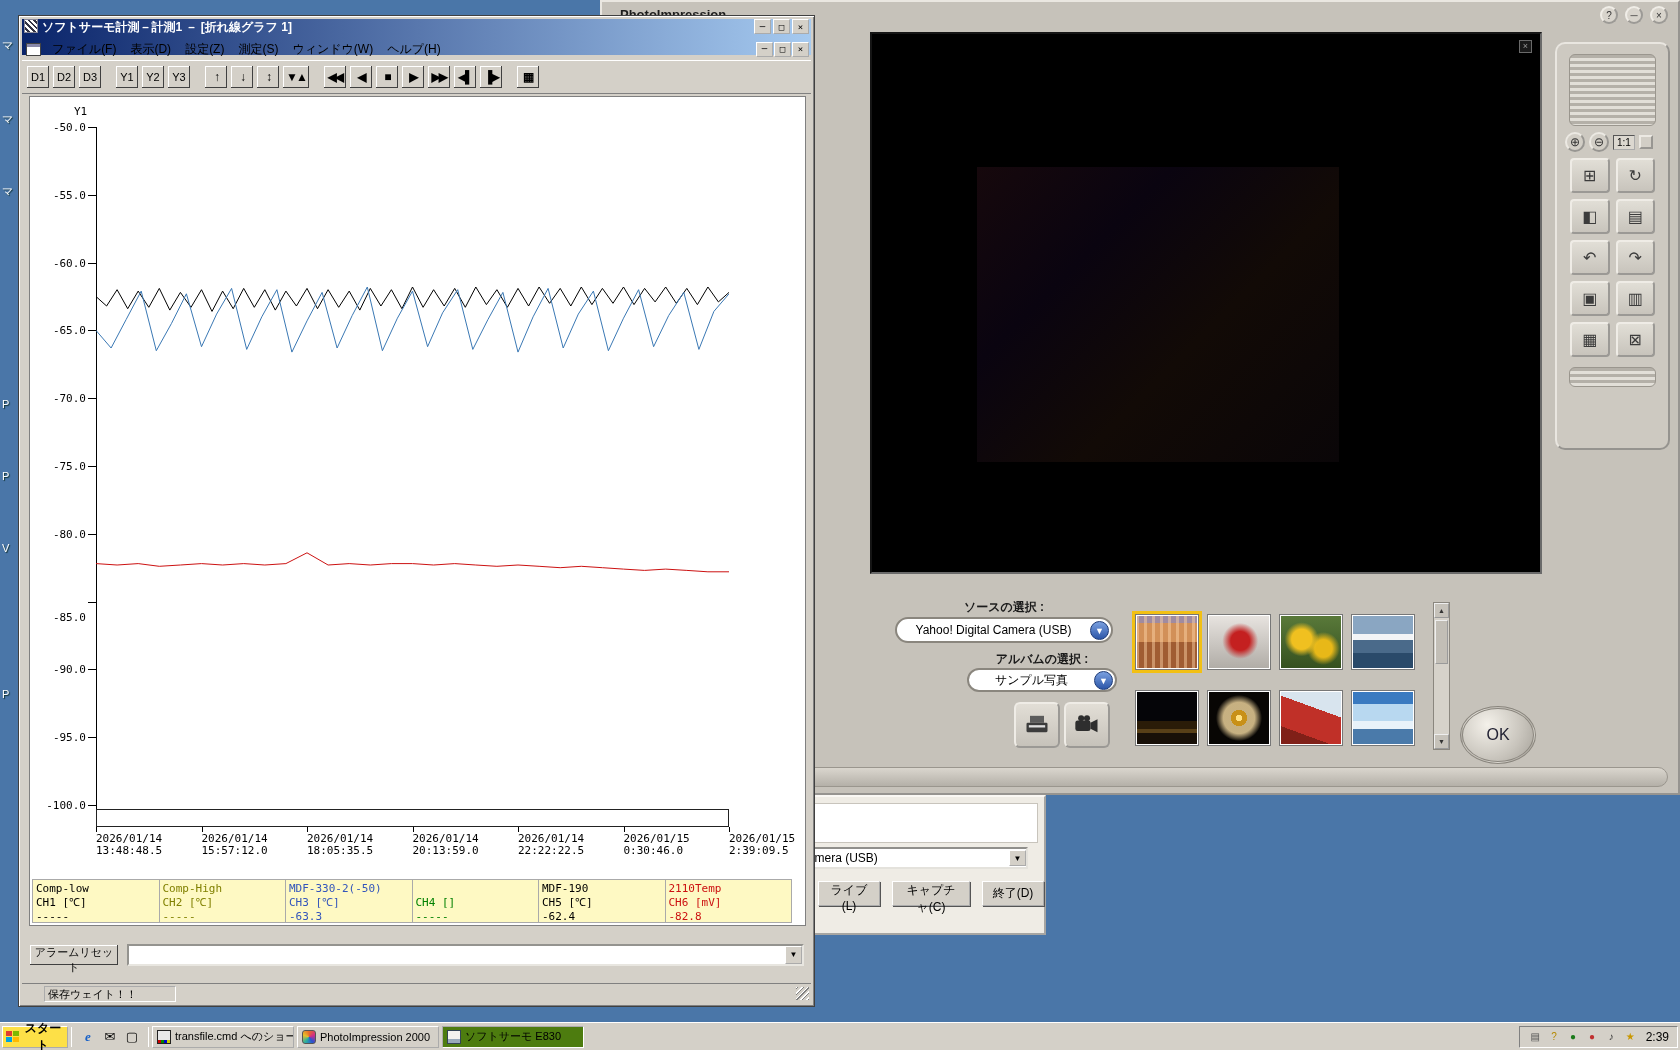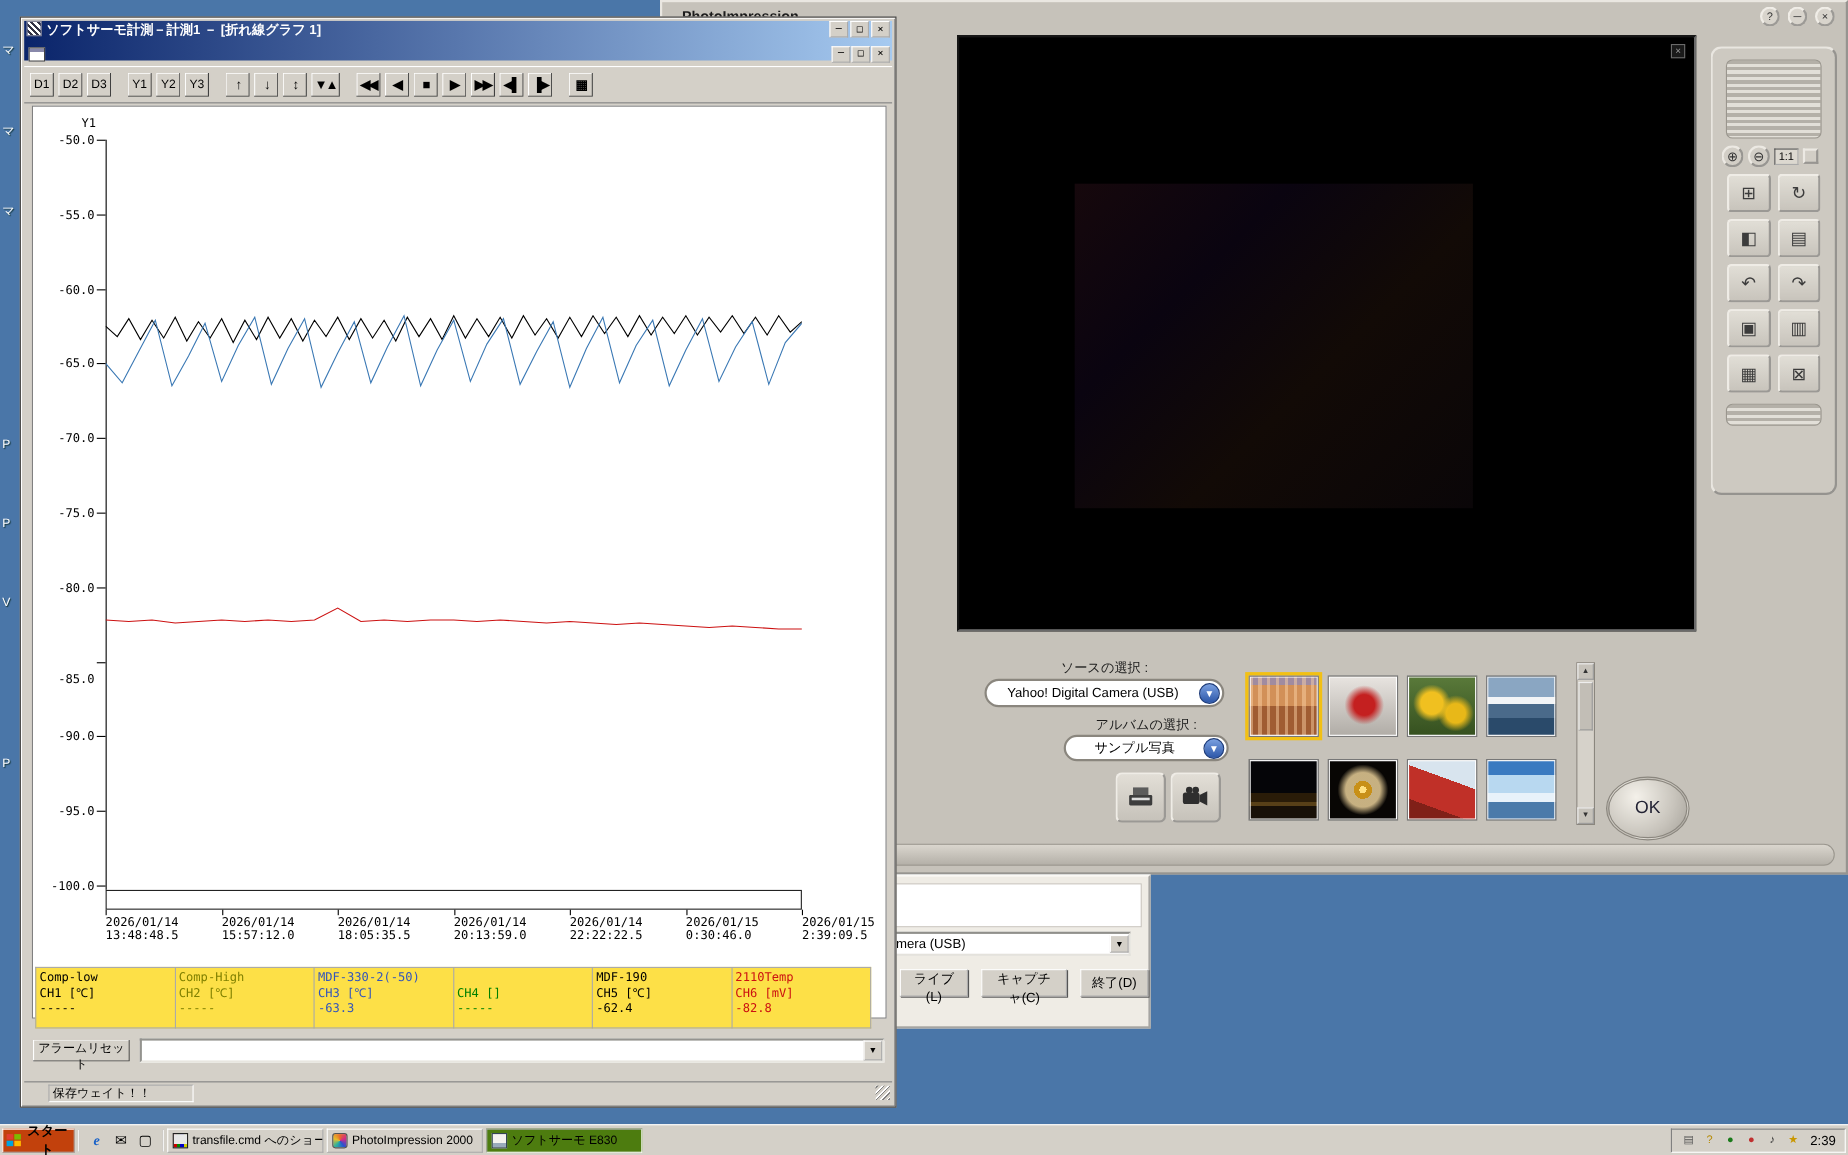--- a/index.html
+++ b/index.html
@@ -30,21 +30,21 @@
     background:repeating-linear-gradient(180deg,#b4b0a8 0 3px,#e2dfd8 3px 6px); }
   .pi-grille.small { height:20px; margin-top:10px; }
   .pi-zoomrow { display:flex; align-items:center; gap:4px; margin:4px 8px; }
   .pi-round-btn { width:20px; height:20px; border-radius:50%; border:2px outset #ece9e3;
     background:#d2cec6; font-size:12px; line-height:14px; color:#333; }
   .pi-ratio { font-size:10px; border:1px inset #aaa; padding:1px 3px; background:#dcd8d0; }
   .pi-mini { width:14px; height:14px; border:2px outset #ece9e3; background:#d2cec6; display:inline-block; }
   .pi-toolgrid { display:grid; grid-template-columns:1fr 1fr; gap:6px; margin:6px 13px; }
   .pi-tool-btn { height:35px; border:2px outset #efece6; border-radius:4px; color:#3c3c3c;
     background:linear-gradient(#e1ded6,#c8c4bc); font-size:16px; }
-  .pi-label { position:absolute; font-size:12px; color:#1a1a1a; text-align:center; }
+  .pi-label { position:absolute; font-size:12px; color:#1a1a1a; text-align:center;font-weight:bold; }
   .pi-label.src   { left:293px; top:597px; width:218px; }
   .pi-label.album { left:365px; top:649px; width:150px; }
   .pi-combo { position:absolute; height:26px; background:#fff; border:2px solid #8a867e;
     border-radius:13px; display:flex; align-items:center; }
   .pi-combo.src   { left:293px; top:615px; width:218px; }
   .pi-combo.album { left:365px; top:666px; width:150px; height:24px; }
   .pi-combo-text { flex:1; text-align:center; font-size:12px; white-space:nowrap; overflow:hidden; }
   .pi-combo-btn { width:19px; height:19px; margin-right:2px; border-radius:50%;
     background:linear-gradient(#7aa0e0,#2c56a8); color:#fff; font-size:9px; line-height:19px;
     text-align:center; border:1px solid #1c3a78; }
@@ -122,43 +122,43 @@
     font-family:"DejaVu Sans Mono",monospace; }
   .ytickmark { position:absolute; left:58px; width:8px; height:1px; background:#000; }
   .yaxis { position:absolute; left:66px; top:30px; width:1px; height:682px; background:#000; }
   #plot-svg { position:absolute; left:66px; top:30px; }
   .tw-scrollstrip { position:absolute; left:66px; top:712px; width:633px; height:18px;
     border:1px solid #222; background:#fff; }
   #tw-xticks { position:absolute; left:0; top:730px; width:777px; height:34px; }
   .xtickmark { position:absolute; top:0; width:1px; height:5px; background:#000; }
   .xtick { position:absolute; top:6px; width:108px; font-size:11px; line-height:12px;
     font-family:"DejaVu Sans Mono",monospace; }
-  #tw-legend { position:absolute; left:2px; top:782px; width:760px; height:56px; display:flex;
-    border-top:1px solid #aaa; border-left:1px solid #aaa; background:#fde047; }
+  #tw-legend { position:absolute; left:2px; top:782px; width:760px; height:44px; display:flex;
+    border-top:1px solid #aaa; border-left:1px solid #aaa; background:#fef9c3; }
   .legend-cell { flex:1; border-right:1px solid #aaa; border-bottom:1px solid #aaa;
     font-size:11px; line-height:14px; font-family:"DejaVu Sans Mono",monospace;
     padding:2px 3px; white-space:pre; overflow:hidden; }
   .tw-alarmrow { position:absolute; left:10px; top:928px; right:10px; height:24px; display:flex; gap:8px; }
   .tw-btn.alarm { width:90px; height:22px; font-size:11px; background:#d4d0c8;
     border:1px solid #d4d0c8; box-shadow:inset -1px -1px 0 #404040, inset 1px 1px 0 #fff; }
   .tw-combo { flex:1; height:22px; background:#fff; border:2px inset #e8e6e0; position:relative; }
   .tw-combo-btn { position:absolute; right:0; top:0; width:17px; height:18px; background:#d4d0c8;
     border:1px outset #fff; font-size:8px; line-height:16px; text-align:center; }
   .tw-statusbar { position:absolute; left:3px; right:3px; bottom:3px; height:20px;
     border-top:1px solid #808080; display:flex; align-items:center; padding:2px; }
   .tw-status-cell { width:132px; height:16px; border:1px inset #fff; font-size:11px;
     padding:0 3px; line-height:14px; white-space:nowrap; overflow:hidden;margin-left:20px; }
   .tw-grip { margin-left:auto; width:13px; height:13px;
     background:repeating-linear-gradient(135deg,#fff 0 1px,#808080 1px 2px,transparent 2px 4px); }
 
   
   #taskbar { position:absolute; left:0; right:0; bottom:0; height:28px; background:#d4d0c8;
     border-top:1px solid #fff; z-index:40; display:flex; align-items:center; padding:0 2px; gap:3px; }
   #start-button { width:66px; height:22px; display:flex; align-items:center; gap:3px;
-    font-weight:bold; font-size:12px; background:#c2410c; border:1px outset #fff; padding:0 3px; }
+    font-weight:bold; font-size:12px; background:#fde047; border:1px outset #fff; padding:0 3px; }
   .start-flag { display:inline-grid; grid-template-columns:6px 6px; grid-auto-rows:5px; gap:1px; }
   .start-flag i { display:block; }
   .f1{background:#e03c31}.f2{background:#7eb900}.f3{background:#00a3e0}.f4{background:#ffb900}
   .tb-sep { width:1px; height:20px; background:#808080; border-right:1px solid #fff; }
   #quick-launch { display:flex; gap:2px; padding:0 3px; }
   .ql-icon { width:20px; height:20px; font-size:13px; text-align:center; line-height:20px; }
   .ql-ie { color:#1a62c8; font-family:"Liberation Serif",serif; font-style:italic; font-weight:bold; }
   #task-buttons { display:flex; gap:3px; }
   .task-btn { width:142px; height:22px; background:#d4d0c8; border:1px outset #fff;
     display:flex; align-items:center; gap:4px; font-size:11px; padding:0 4px;
@@ -291,20 +291,28 @@
       <span class="tw-icon"></span>
       <span class="tw-title">ソフトサーモ計測－計測1 － [折れ線グラフ 1]</span>
       <span class="tw-capbtns" id="tw-capbtns">
           <button class="cap-btn">─</button>
           <button class="cap-btn">□</button>
           <button class="cap-btn">×</button>
         </span>
     </div>
     <div class="tw-menubar">
       <span class="tw-mdi-icon"></span>
+      <span id="tw-menus" style="display:flex;">
+          <span class="tw-menu-item">ファイル(F)</span>
+          <span class="tw-menu-item">表示(D)</span>
+          <span class="tw-menu-item">設定(Z)</span>
+          <span class="tw-menu-item">測定(S)</span>
+          <span class="tw-menu-item">ウィンドウ(W)</span>
+          <span class="tw-menu-item">ヘルプ(H)</span>
+        </span>
       <span class="tw-mdibtns" id="tw-mdibtns">
           <button class="cap-btn">─</button>
           <button class="cap-btn">□</button>
           <button class="cap-btn">×</button>
         </span>
     </div>
     <div class="tw-toolbar" id="tw-toolbar">
         <button class="tb-btn">D1</button>
         <button class="tb-btn">D2</button>
         <button class="tb-btn">D3</button>

